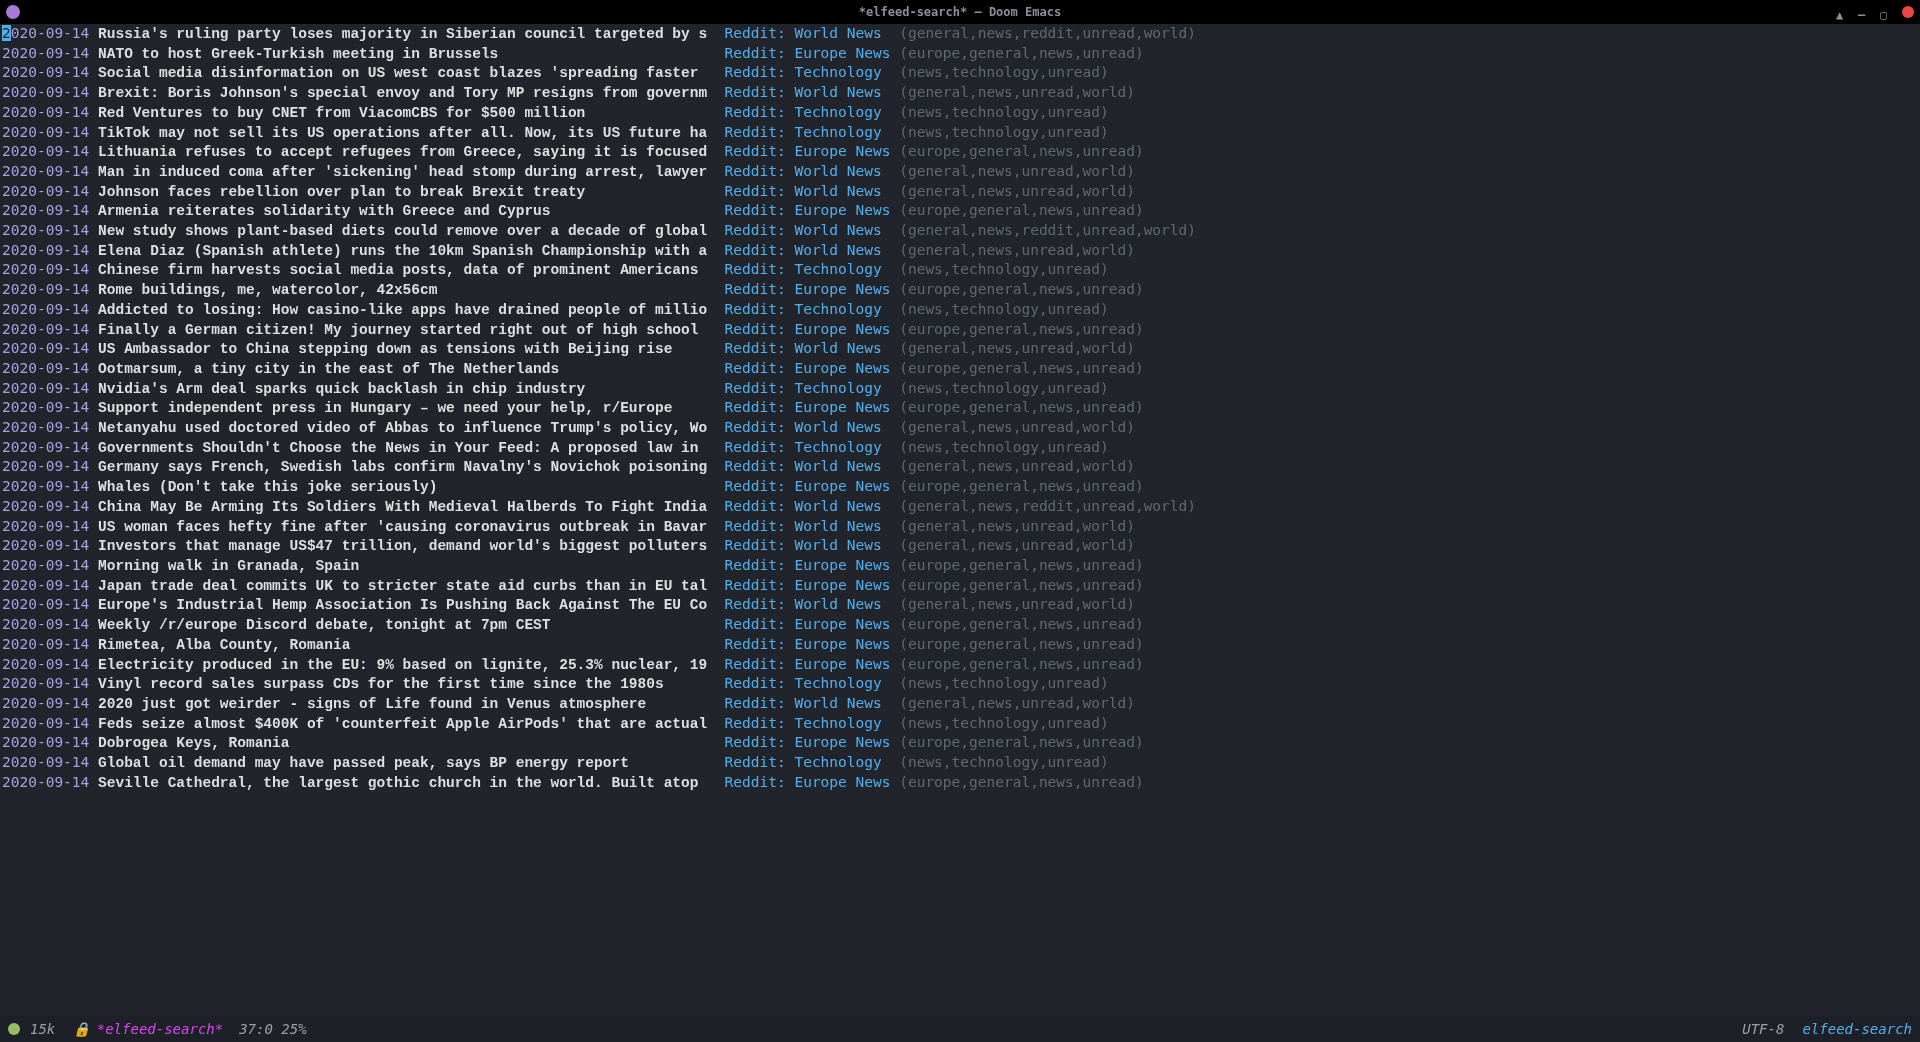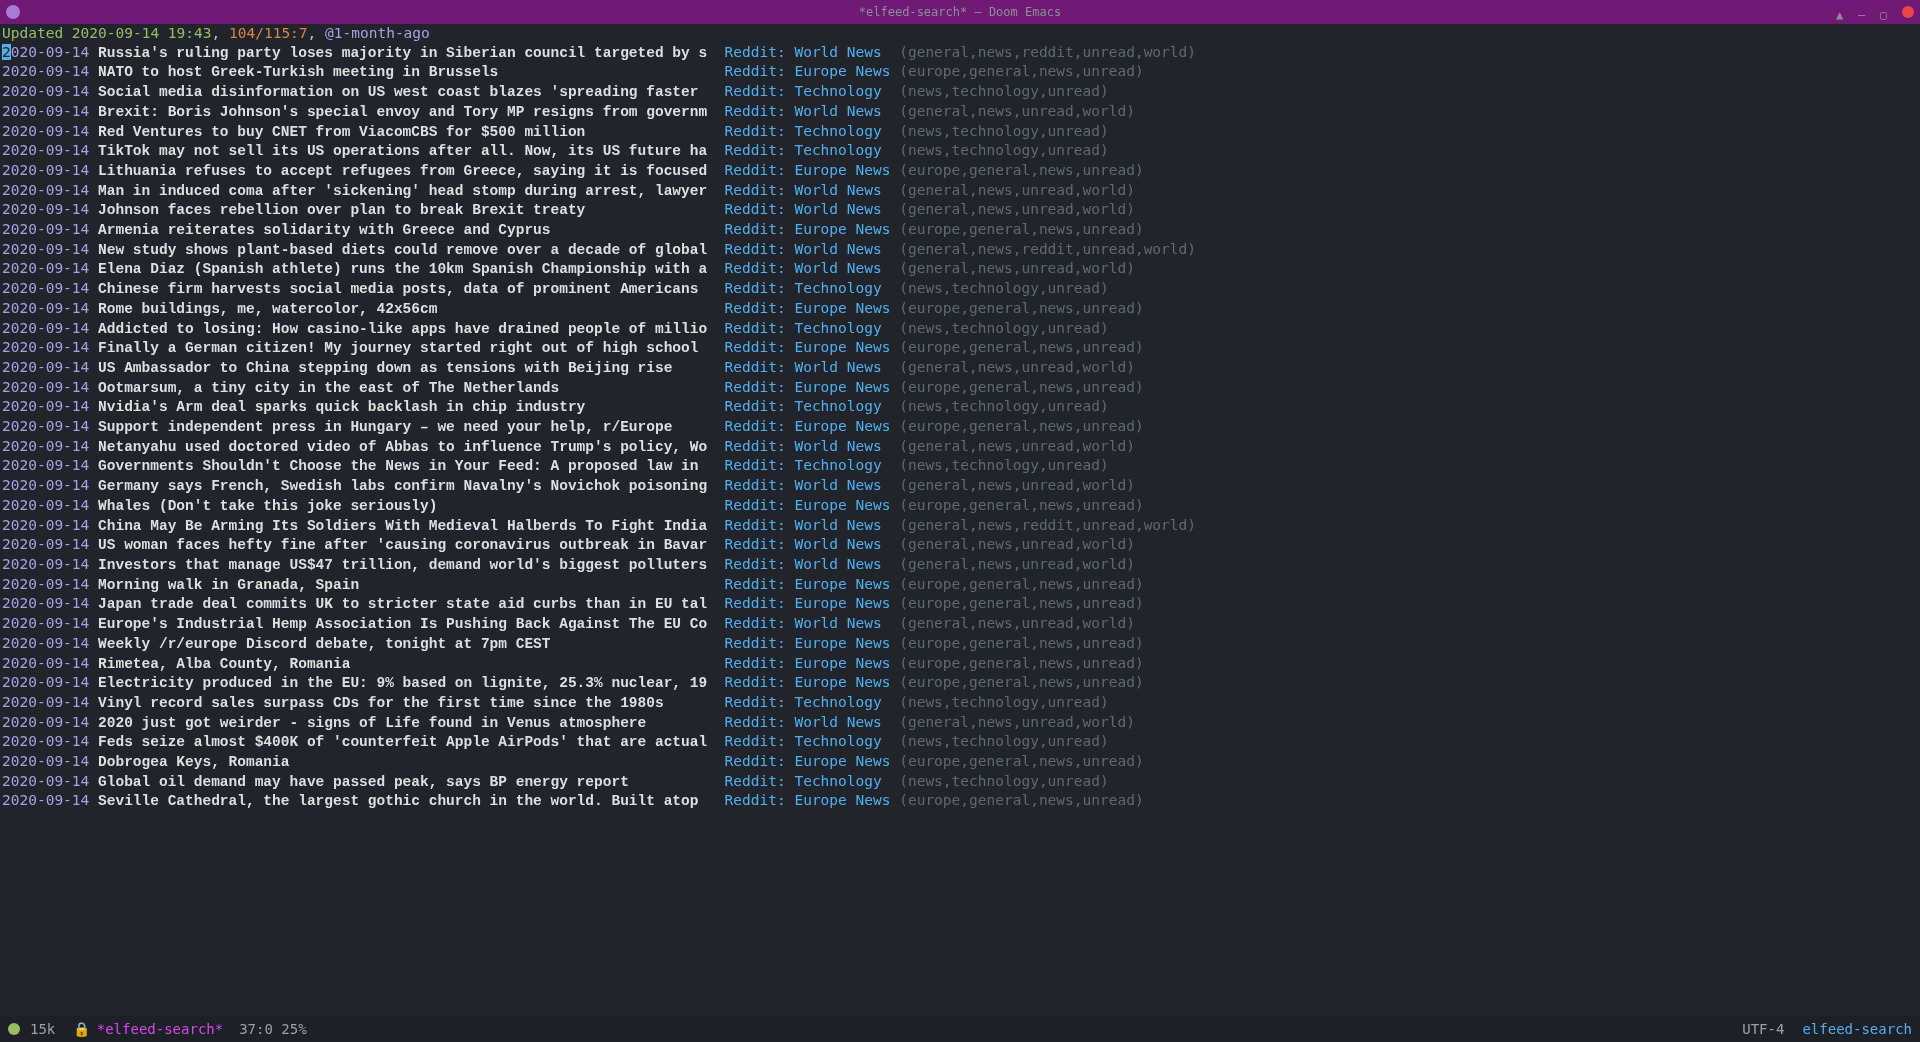--- a/index.html
+++ b/index.html
@@ -8,27 +8,28 @@
   color: #bbc2cf;
   font-family: "DejaVu Sans Mono", "Liberation Mono", Consolas, monospace;
   font-size: 14.5px;
   line-height: 18.7px;
   overflow: hidden;
   width: 1920px;
   height: 1042px;
 }
 .titlebar {
   height: 24px;
-  background: #701a75;
+  background: #000000;
   display: flex;
   align-items: center;
   justify-content: center;
   position: relative;
   font-size: 12px;
   color: #8a8f9a;
+  font-weight: bold;
 }
 .titlebar-left {
   position: absolute;
   left: 6px;
   display: flex;
   align-items: center;
   gap: 4px;
 }
 .titlebar-right {
   position: absolute;
@@ -70,20 +71,21 @@
   bottom: 0;
   left: 0;
   right: 0;
   height: 26px;
   background: #1d2026;
   display: flex;
   align-items: center;
   font-size: 14px;
   color: #9ca0a6;
   padding: 0 8px;
+  font-style: italic;
 }
 .ml-dot {
   width: 12px; height: 12px; border-radius: 50%;
   background: #98be65; margin-right: 10px;
 }
 .ml-size { color: #9ca0a6; margin-right: 18px; }
 .ml-lock { color: #ecbe7b; margin-right: 6px; }
 .ml-buffer { color: #d946ef; margin-right: 16px; }
 .ml-pos { color: #9ca0a6; }
 .ml-right { margin-left: auto; display: flex; gap: 18px; }
@@ -100,27 +102,26 @@
   <span>*elfeed-search* – Doom Emacs</span>
   <div class="titlebar-right">
     <span class="tb-btn tb-up">▲</span>
     <span class="tb-btn tb-min">—</span>
     <span class="tb-btn tb-max">▢</span>
     <span class="tb-btn tb-close"></span>
   </div>
 </div>
 
 <div class="content">
-  <div class="header-line"><span class="g-updated">Updated </span><span class="g-updated">2020-09-14 19:43</span><span class="g-comma">, </span><span class="g-count">104/115:7</span><span class="g-comma">, </span><span class="g-filter">@1-month-ago</span></div>
   <div class="entries" id="entries"><div class="entry-row"><span class="e-date"><span class="cursor-char">2</span>020-09-14</span> <span class="e-title">Russia's ruling party loses majority in Siberian council targeted by s </span> <span class="e-feed">Reddit: World News </span> <span class="e-tags">(general,news,reddit,unread,world)</span></div><div class="entry-row"><span class="e-date">2020-09-14</span> <span class="e-title">NATO to host Greek-Turkish meeting in Brussels                         </span> <span class="e-feed">Reddit: Europe News</span> <span class="e-tags">(europe,general,news,unread)</span></div><div class="entry-row"><span class="e-date">2020-09-14</span> <span class="e-title">Social media disinformation on US west coast blazes 'spreading faster  </span> <span class="e-feed">Reddit: Technology </span> <span class="e-tags">(news,technology,unread)</span></div><div class="entry-row"><span class="e-date">2020-09-14</span> <span class="e-title">Brexit: Boris Johnson's special envoy and Tory MP resigns from governm </span> <span class="e-feed">Reddit: World News </span> <span class="e-tags">(general,news,unread,world)</span></div><div class="entry-row"><span class="e-date">2020-09-14</span> <span class="e-title">Red Ventures to buy CNET from ViacomCBS for $500 million               </span> <span class="e-feed">Reddit: Technology </span> <span class="e-tags">(news,technology,unread)</span></div><div class="entry-row"><span class="e-date">2020-09-14</span> <span class="e-title">TikTok may not sell its US operations after all. Now, its US future ha </span> <span class="e-feed">Reddit: Technology </span> <span class="e-tags">(news,technology,unread)</span></div><div class="entry-row"><span class="e-date">2020-09-14</span> <span class="e-title">Lithuania refuses to accept refugees from Greece, saying it is focused </span> <span class="e-feed">Reddit: Europe News</span> <span class="e-tags">(europe,general,news,unread)</span></div><div class="entry-row"><span class="e-date">2020-09-14</span> <span class="e-title">Man in induced coma after 'sickening' head stomp during arrest, lawyer </span> <span class="e-feed">Reddit: World News </span> <span class="e-tags">(general,news,unread,world)</span></div><div class="entry-row"><span class="e-date">2020-09-14</span> <span class="e-title">Johnson faces rebellion over plan to break Brexit treaty               </span> <span class="e-feed">Reddit: World News </span> <span class="e-tags">(general,news,unread,world)</span></div><div class="entry-row"><span class="e-date">2020-09-14</span> <span class="e-title">Armenia reiterates solidarity with Greece and Cyprus                   </span> <span class="e-feed">Reddit: Europe News</span> <span class="e-tags">(europe,general,news,unread)</span></div><div class="entry-row"><span class="e-date">2020-09-14</span> <span class="e-title">New study shows plant-based diets could remove over a decade of global </span> <span class="e-feed">Reddit: World News </span> <span class="e-tags">(general,news,reddit,unread,world)</span></div><div class="entry-row"><span class="e-date">2020-09-14</span> <span class="e-title">Elena Diaz (Spanish athlete) runs the 10km Spanish Championship with a </span> <span class="e-feed">Reddit: World News </span> <span class="e-tags">(general,news,unread,world)</span></div><div class="entry-row"><span class="e-date">2020-09-14</span> <span class="e-title">Chinese firm harvests social media posts, data of prominent Americans  </span> <span class="e-feed">Reddit: Technology </span> <span class="e-tags">(news,technology,unread)</span></div><div class="entry-row"><span class="e-date">2020-09-14</span> <span class="e-title">Rome buildings, me, watercolor, 42x56cm                                </span> <span class="e-feed">Reddit: Europe News</span> <span class="e-tags">(europe,general,news,unread)</span></div><div class="entry-row"><span class="e-date">2020-09-14</span> <span class="e-title">Addicted to losing: How casino-like apps have drained people of millio </span> <span class="e-feed">Reddit: Technology </span> <span class="e-tags">(news,technology,unread)</span></div><div class="entry-row"><span class="e-date">2020-09-14</span> <span class="e-title">Finally a German citizen! My journey started right out of high school  </span> <span class="e-feed">Reddit: Europe News</span> <span class="e-tags">(europe,general,news,unread)</span></div><div class="entry-row"><span class="e-date">2020-09-14</span> <span class="e-title">US Ambassador to China stepping down as tensions with Beijing rise     </span> <span class="e-feed">Reddit: World News </span> <span class="e-tags">(general,news,unread,world)</span></div><div class="entry-row"><span class="e-date">2020-09-14</span> <span class="e-title">Ootmarsum, a tiny city in the east of The Netherlands                  </span> <span class="e-feed">Reddit: Europe News</span> <span class="e-tags">(europe,general,news,unread)</span></div><div class="entry-row"><span class="e-date">2020-09-14</span> <span class="e-title">Nvidia's Arm deal sparks quick backlash in chip industry               </span> <span class="e-feed">Reddit: Technology </span> <span class="e-tags">(news,technology,unread)</span></div><div class="entry-row"><span class="e-date">2020-09-14</span> <span class="e-title">Support independent press in Hungary – we need your help, r/Europe     </span> <span class="e-feed">Reddit: Europe News</span> <span class="e-tags">(europe,general,news,unread)</span></div><div class="entry-row"><span class="e-date">2020-09-14</span> <span class="e-title">Netanyahu used doctored video of Abbas to influence Trump's policy, Wo </span> <span class="e-feed">Reddit: World News </span> <span class="e-tags">(general,news,unread,world)</span></div><div class="entry-row"><span class="e-date">2020-09-14</span> <span class="e-title">Governments Shouldn't Choose the News in Your Feed: A proposed law in  </span> <span class="e-feed">Reddit: Technology </span> <span class="e-tags">(news,technology,unread)</span></div><div class="entry-row"><span class="e-date">2020-09-14</span> <span class="e-title">Germany says French, Swedish labs confirm Navalny's Novichok poisoning </span> <span class="e-feed">Reddit: World News </span> <span class="e-tags">(general,news,unread,world)</span></div><div class="entry-row"><span class="e-date">2020-09-14</span> <span class="e-title">Whales (Don't take this joke seriously)                                </span> <span class="e-feed">Reddit: Europe News</span> <span class="e-tags">(europe,general,news,unread)</span></div><div class="entry-row"><span class="e-date">2020-09-14</span> <span class="e-title">China May Be Arming Its Soldiers With Medieval Halberds To Fight India </span> <span class="e-feed">Reddit: World News </span> <span class="e-tags">(general,news,reddit,unread,world)</span></div><div class="entry-row"><span class="e-date">2020-09-14</span> <span class="e-title">US woman faces hefty fine after 'causing coronavirus outbreak in Bavar </span> <span class="e-feed">Reddit: World News </span> <span class="e-tags">(general,news,unread,world)</span></div><div class="entry-row"><span class="e-date">2020-09-14</span> <span class="e-title">Investors that manage US$47 trillion, demand world's biggest polluters </span> <span class="e-feed">Reddit: World News </span> <span class="e-tags">(general,news,unread,world)</span></div><div class="entry-row"><span class="e-date">2020-09-14</span> <span class="e-title">Morning walk in Granada, Spain                                         </span> <span class="e-feed">Reddit: Europe News</span> <span class="e-tags">(europe,general,news,unread)</span></div><div class="entry-row"><span class="e-date">2020-09-14</span> <span class="e-title">Japan trade deal commits UK to stricter state aid curbs than in EU tal </span> <span class="e-feed">Reddit: Europe News</span> <span class="e-tags">(europe,general,news,unread)</span></div><div class="entry-row"><span class="e-date">2020-09-14</span> <span class="e-title">Europe's Industrial Hemp Association Is Pushing Back Against The EU Co </span> <span class="e-feed">Reddit: World News </span> <span class="e-tags">(general,news,unread,world)</span></div><div class="entry-row"><span class="e-date">2020-09-14</span> <span class="e-title">Weekly /r/europe Discord debate, tonight at 7pm CEST                   </span> <span class="e-feed">Reddit: Europe News</span> <span class="e-tags">(europe,general,news,unread)</span></div><div class="entry-row"><span class="e-date">2020-09-14</span> <span class="e-title">Rimetea, Alba County, Romania                                          </span> <span class="e-feed">Reddit: Europe News</span> <span class="e-tags">(europe,general,news,unread)</span></div><div class="entry-row"><span class="e-date">2020-09-14</span> <span class="e-title">Electricity produced in the EU: 9% based on lignite, 25.3% nuclear, 19 </span> <span class="e-feed">Reddit: Europe News</span> <span class="e-tags">(europe,general,news,unread)</span></div><div class="entry-row"><span class="e-date">2020-09-14</span> <span class="e-title">Vinyl record sales surpass CDs for the first time since the 1980s      </span> <span class="e-feed">Reddit: Technology </span> <span class="e-tags">(news,technology,unread)</span></div><div class="entry-row"><span class="e-date">2020-09-14</span> <span class="e-title">2020 just got weirder - signs of Life found in Venus atmosphere        </span> <span class="e-feed">Reddit: World News </span> <span class="e-tags">(general,news,unread,world)</span></div><div class="entry-row"><span class="e-date">2020-09-14</span> <span class="e-title">Feds seize almost $400K of 'counterfeit Apple AirPods' that are actual </span> <span class="e-feed">Reddit: Technology </span> <span class="e-tags">(news,technology,unread)</span></div><div class="entry-row"><span class="e-date">2020-09-14</span> <span class="e-title">Dobrogea Keys, Romania                                                 </span> <span class="e-feed">Reddit: Europe News</span> <span class="e-tags">(europe,general,news,unread)</span></div><div class="entry-row"><span class="e-date">2020-09-14</span> <span class="e-title">Global oil demand may have passed peak, says BP energy report          </span> <span class="e-feed">Reddit: Technology </span> <span class="e-tags">(news,technology,unread)</span></div><div class="entry-row"><span class="e-date">2020-09-14</span> <span class="e-title">Seville Cathedral, the largest gothic church in the world. Built atop  </span> <span class="e-feed">Reddit: Europe News</span> <span class="e-tags">(europe,general,news,unread)</span></div></div>
 </div>
 
 <div class="modeline">
   <span class="ml-dot"></span>
   <span class="ml-size">15k</span>
   <span class="ml-lock">🔒</span>
   <span class="ml-buffer">*elfeed-search*</span>
   <span class="ml-pos">37:0 25%</span>
   <div class="ml-right">
-    <span class="ml-enc">UTF-4</span>
+    <span class="ml-enc">UTF-8</span>
     <span class="ml-mode">elfeed-search</span>
   </div>
 </div>
 
 </body></html>

